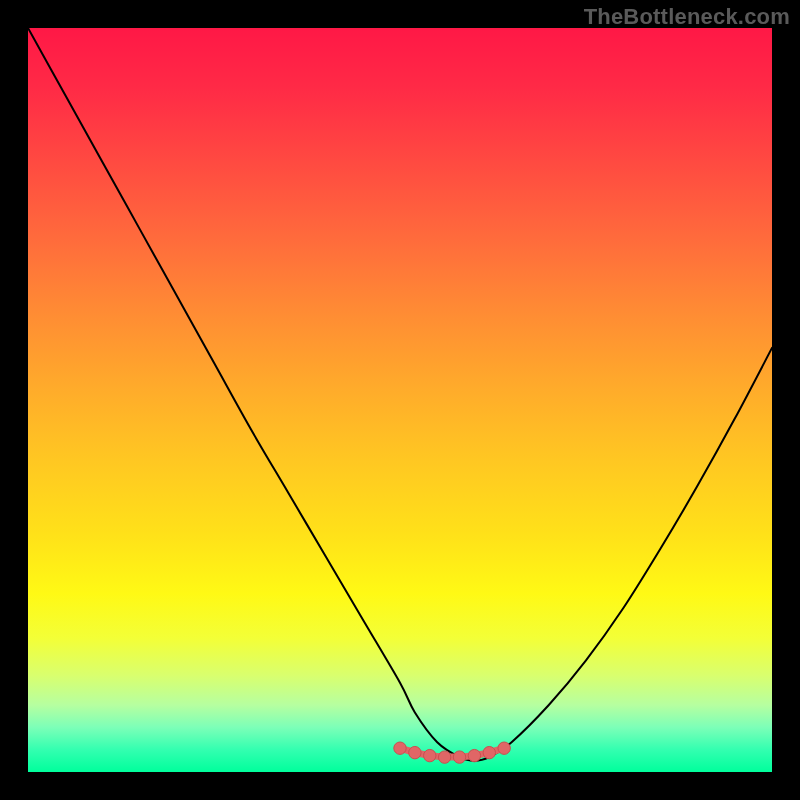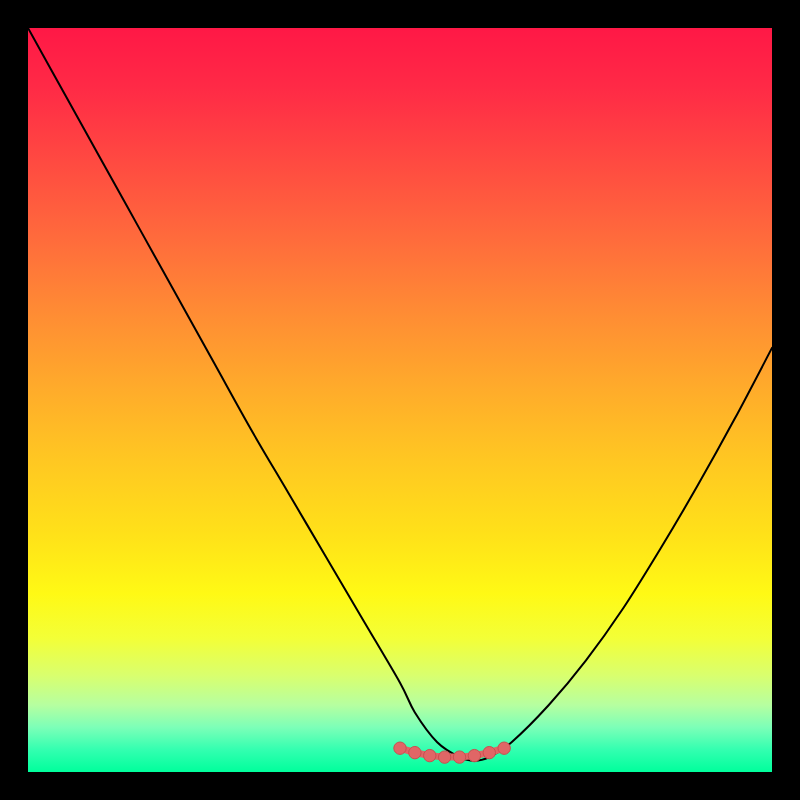--- a/index.html
+++ b/index.html
@@ -58,20 +58,21 @@
     left: 0;
     top: 0;
     width: 744px;
     height: 744px;
   }
 </style>
 </head>
 <body>
 
 <div class="frame">
+  <div class="watermark">TheBottleneck.com</div>
   <div class="plot">
     <svg class="curve" viewBox="0 0 744 744" preserveAspectRatio="none">
       <path id="curve-path" fill="none" stroke-width="2" stroke-linecap="round" stroke-linejoin="round" d="M 0 0 C 6.2 11.159999999999988 24.800000000000004 44.639999999999915 37.2 66.95999999999992 C 49.6 89.27999999999993 62.00000000000001 111.60000000000007 74.4 133.92000000000007 C 86.80000000000001 156.2400000000001 99.19999999999999 178.56 111.6 200.88 C 124 223.2 136.4 245.51999999999998 148.8 267.84 C 161.20000000000002 290.15999999999997 173.6 312.47999999999996 186 334.79999999999995 C 198.4 357.11999999999995 210.79999999999998 380.06 223.2 401.76 C 235.6 423.46 247.99999999999997 443.92 260.4 465 C 272.79999999999995 486.08 285.20000000000005 507.16 297.6 528.24 C 310 549.32 322.40000000000003 570.4 334.8 591.48 C 347.2 612.5600000000001 363.32 639.22 372 654.72 C 380.68 670.22 380.68 674.5600000000001 386.88 684.48 C 393.08 694.4 401.76000000000005 706.8 409.20000000000005 714.24 C 416.64000000000004 721.6800000000001 425.32 726.02 431.52 729.12 C 437.71999999999997 732.22 441.44 732.84 446.4 732.84 C 451.35999999999996 732.84 455.08 732.22 461.28 729.12 C 467.47999999999996 726.02 473.68 722.9200000000001 483.6 714.24 C 493.52000000000004 705.56 508.4 690.68 520.8 677.04 C 533.1999999999999 663.4 545.6 648.52 558 632.4 C 570.4 616.28 582.8000000000001 598.92 595.2 580.3199999999999 C 607.6 561.7199999999999 620 541.26 632.4 520.8 C 644.8 500.34 657.2 479.26 669.6 457.56 C 682 435.86 694.4 413.54 706.8 390.6 C 719.1999999999999 367.66 737.8 331.70000000000005 744 319.92" stroke="#000000"></path>
       <g id="markers">
           <polyline points="372,720.192 386.88,724.656 401.76000000000005,727.632 416.64000000000004,729.12 431.52,729.12 446.4,727.632 461.28,724.656 476.16,720.192" fill="none" stroke="#e06666" stroke-width="7" stroke-linecap="round" stroke-linejoin="round"></polyline>
           <circle cx="372" cy="720.192" r="6.2" fill="#e06666" stroke="#c94f4f" stroke-width="1"></circle>
           <circle cx="386.88" cy="724.656" r="6.2" fill="#e06666" stroke="#c94f4f" stroke-width="1"></circle>
           <circle cx="401.76000000000005" cy="727.632" r="6.2" fill="#e06666" stroke="#c94f4f" stroke-width="1"></circle>
           <circle cx="416.64000000000004" cy="729.12" r="6.2" fill="#e06666" stroke="#c94f4f" stroke-width="1"></circle>
           <circle cx="431.52" cy="729.12" r="6.2" fill="#e06666" stroke="#c94f4f" stroke-width="1"></circle>

